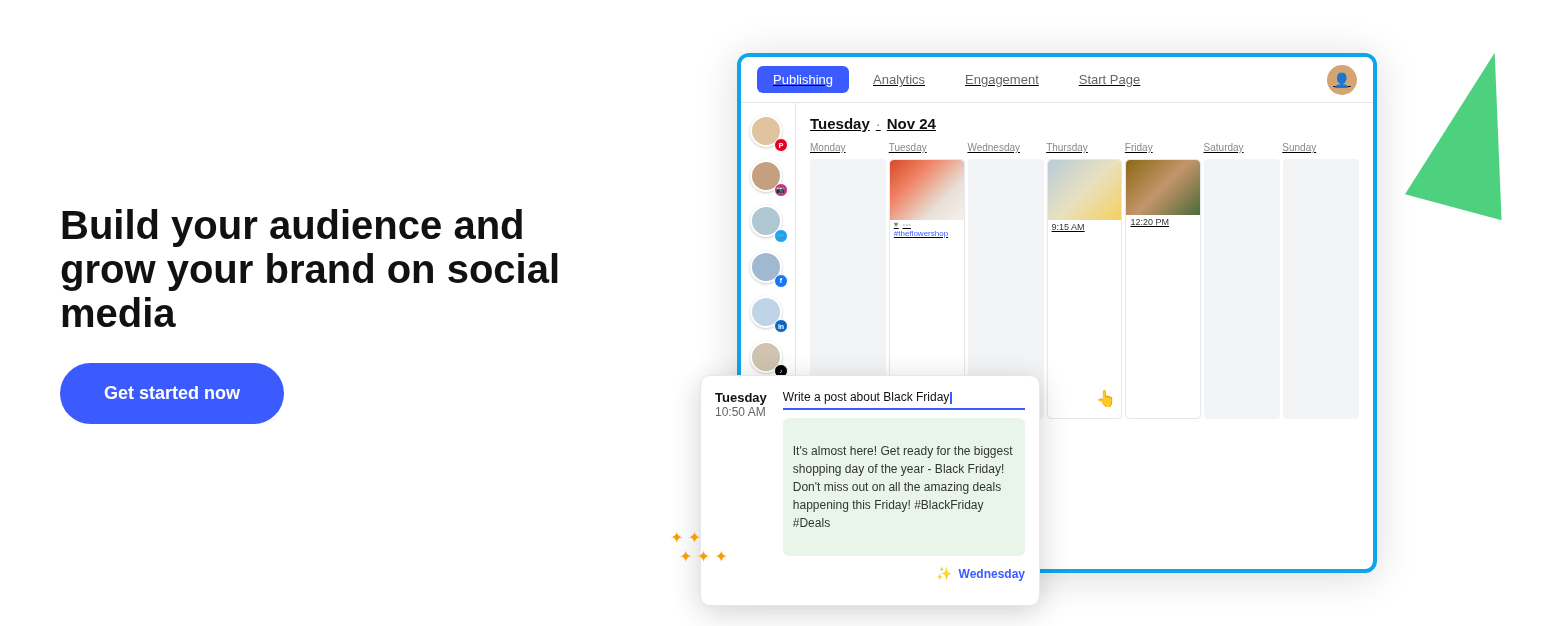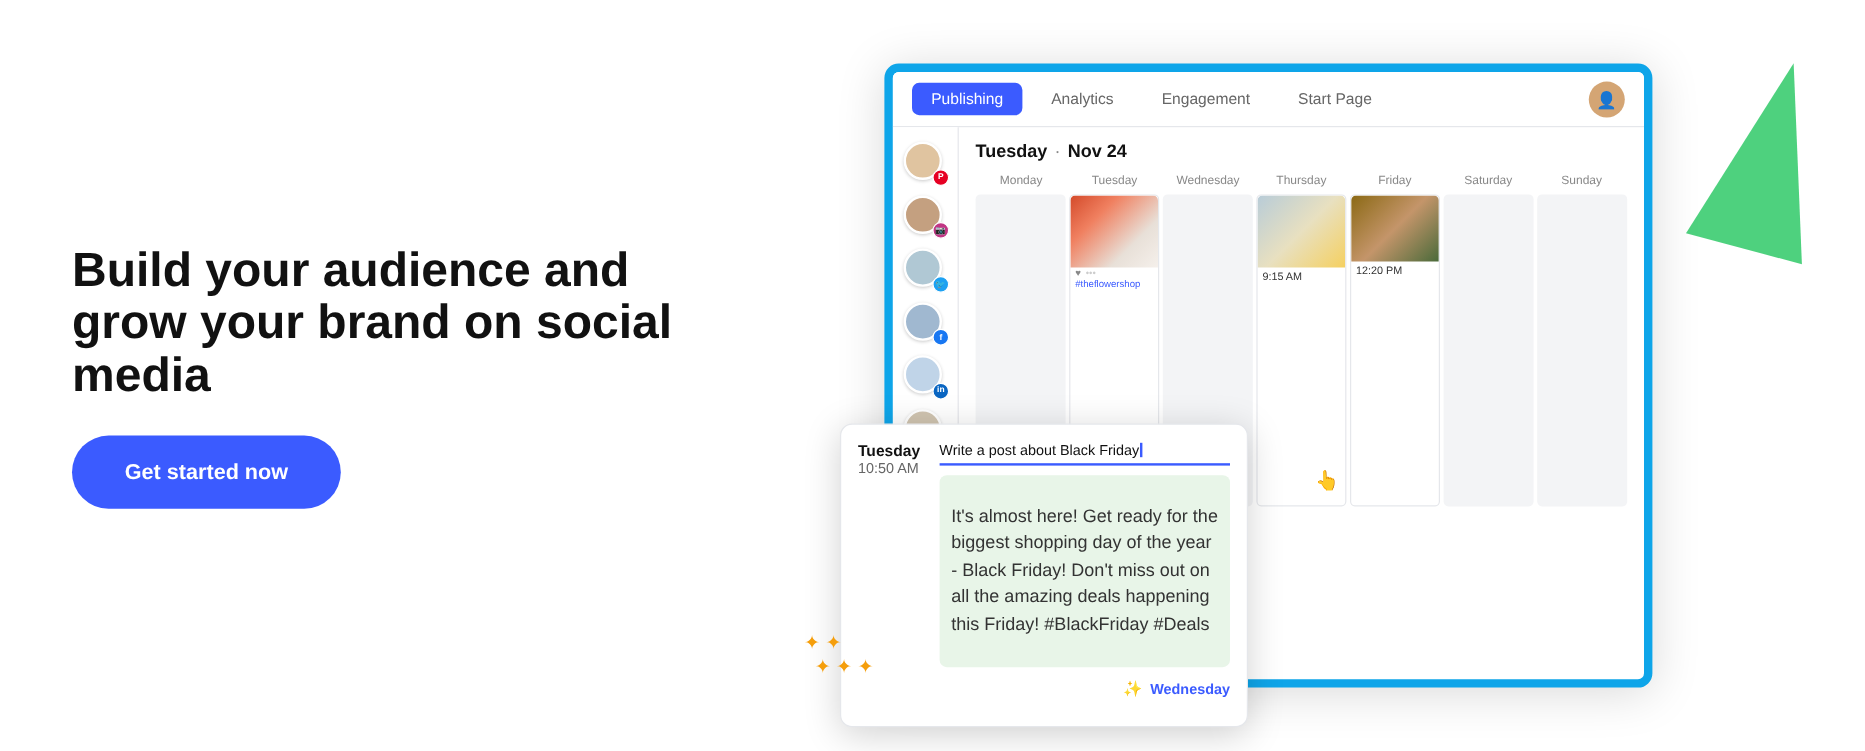--- a/index.html
+++ b/index.html
@@ -67,21 +67,22 @@
     }
 
     .dashboard-window {
       background: #ffffff;
       border-radius: 12px;
       box-shadow: 0 4px 40px rgba(0,0,0,0.15);
       width: 640px;
       height: 520px;
       position: relative;
       overflow: hidden;
-      border: 7px solid #0ea5e9;
+      border: 4px solid #0ea5e9;
+      text-decoration: underline;
     }
 
     
     .nav-bar {
       display: flex;
       align-items: center;
       padding: 0 16px;
       height: 46px;
       border-bottom: 1px solid #e5e7eb;
       background: #fff;
@@ -197,21 +198,21 @@
     .calendar-grid-header {
       display: grid;
       grid-template-columns: repeat(7, 1fr);
       gap: 2px;
       margin-bottom: 6px;
     }
 
     .cal-header-cell {
       font-size: 10px;
       color: #888;
-      text-align: center;
+      text-align: left;
       font-weight: 500;
     }
 
     .calendar-content {
       display: grid;
       grid-template-columns: repeat(7, 1fr);
       gap: 3px;
       height: 260px;
     }
 
@@ -298,21 +299,21 @@
       height: 12px;
       background: #3B5BFF;
       margin-left: 1px;
       vertical-align: middle;
     }
 
     .ai-response {
       background: #e8f5e8;
       border-radius: 6px;
       padding: 24px 10px;
-      font-size: 15px;
+      font-size: 12px;
       color: #333;
       line-height: 1.5;
       margin-bottom: 10px;
     }
 
     .ai-generate-btn {
       display: flex;
       align-items: center;
       gap: 6px;
       color: #3B5BFF;

